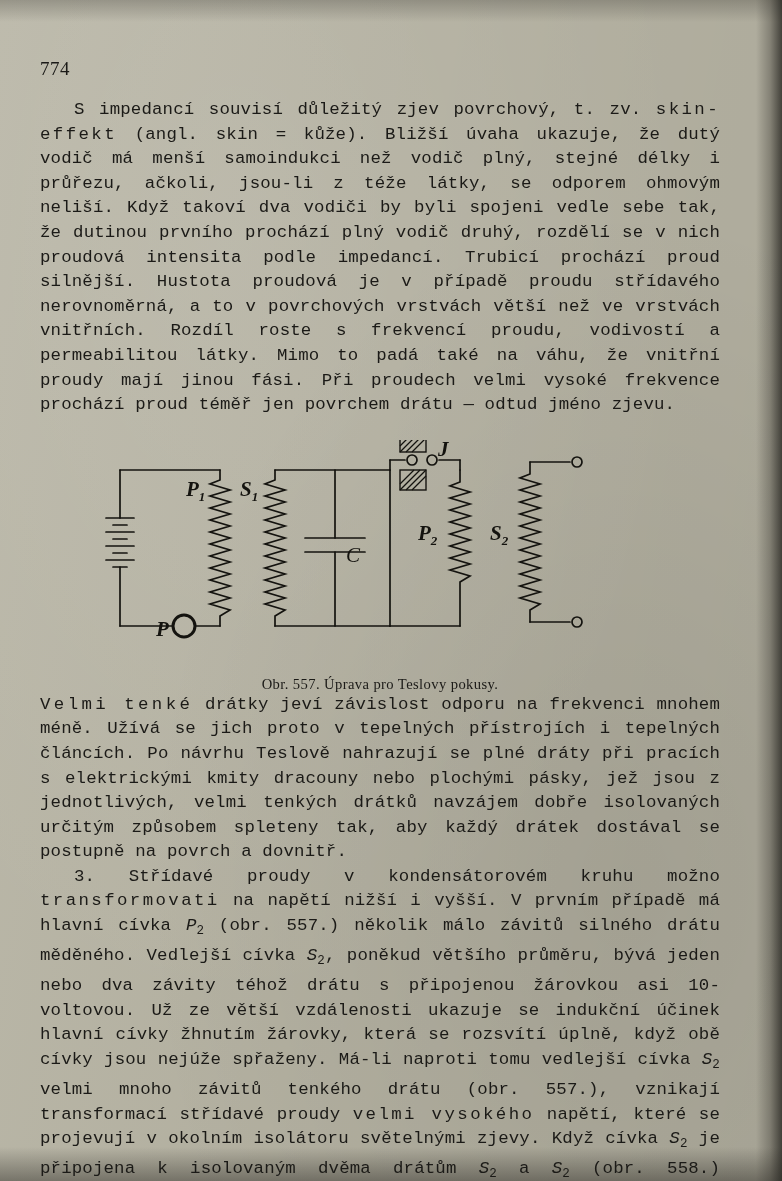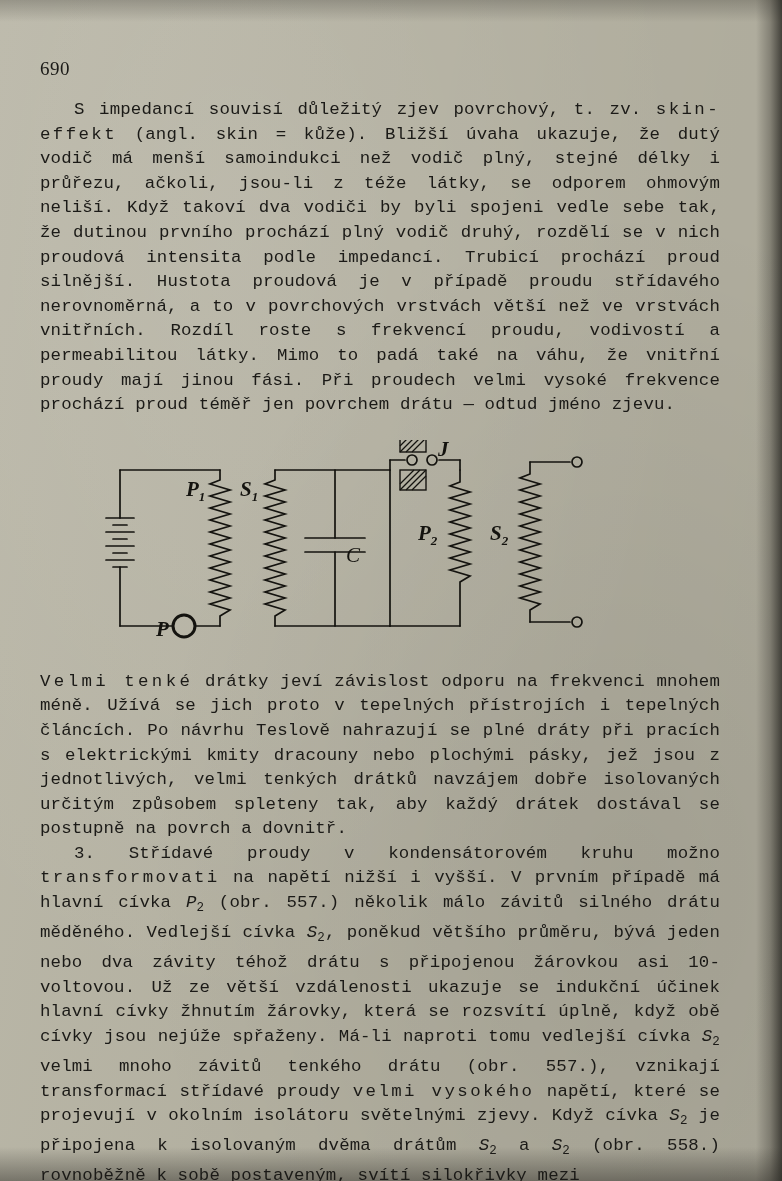--- a/index.html
+++ b/index.html
@@ -103,21 +103,21 @@
 </head>
 <body>
 
 <div class="page"></div>
 <div class="edge-top"></div>
 <div class="edge-right"></div>
 <div class="edge-bottom"></div>
 
 <div class="content blur">
 
-  <div class="folio">690</div>
+  <div class="folio">774</div>
 
   <p class="body-text indent"><span>S impedancí souvisí důležitý zjev povrchový, t. zv. </span><span class="sp">skin-effekt</span><span> (angl. skin = kůže). Bližší úvaha ukazuje, že dutý vodič má menší samoindukci než vodič plný, stejné délky i průřezu, ačkoli, jsou-li z téže látky, se odporem ohmovým neliší. Když takoví dva vodiči by byli spojeni vedle sebe tak, že dutinou prvního prochází plný vodič druhý, rozdělí se v nich proudová intensita podle impedancí. Trubicí prochází proud silnější. Hustota proudová je v případě proudu střídavého nerovnoměrná, a to v povrchových vrstvách větší než ve vrstvách vnitřních. Rozdíl roste s frekvencí proudu, vodivostí a permeabilitou látky. Mimo to padá také na váhu, že vnitřní proudy mají jinou fási. Při proudech velmi vysoké frekvence prochází proud téměř jen povrchem drátu — odtud jméno zjevu.</span></p>
 
   <div class="figure">
     <svg width="560" height="230" viewBox="0 0 560 230">
       <g stroke="#14130f" stroke-width="1.7" fill="none" stroke-linecap="round">
 
         <line x1="20" y1="30" x2="20" y2="78"></line>
         <line x1="6" y1="78" x2="34" y2="78"></line>
         <line x1="13" y1="85" x2="27" y2="85"></line>
@@ -175,19 +175,20 @@
       <g font-family="Liberation Serif, serif" fill="#14130f" font-style="italic" font-weight="bold">
         <text x="86" y="56" font-size="21">P<tspan font-size="13" dy="5">1</tspan></text>
         <text x="140" y="56" font-size="21">S<tspan font-size="13" dy="5">1</tspan></text>
         <text x="318" y="100" font-size="21">P<tspan font-size="13" dy="5">2</tspan></text>
         <text x="390" y="100" font-size="21">S<tspan font-size="13" dy="5">2</tspan></text>
         <text x="246" y="122" font-size="21" font-weight="normal">C</text>
         <text x="338" y="16" font-size="21">J</text>
         <text x="56" y="196" font-size="21">P</text>
       </g>
     </svg>
+    <div class="figcaption">Obr. 557. Úprava pro Teslovy pokusy.</div>
   </div>
 
   <p class="body-text para2"><span class="sp-wide">Velmi tenké</span><span> drátky jeví závislost odporu na frekvenci mnohem méně. Užívá se jich proto v tepelných přístrojích i tepelných článcích. Po návrhu Teslově nahrazují se plné dráty při pracích s elektrickými kmity dracouny nebo plochými pásky, jež jsou z jednotlivých, velmi tenkých drátků navzájem dobře isolovaných určitým způsobem spleteny tak, aby každý drátek dostával se postupně na povrch a dovnitř.</span></p>
 
   <p class="body-text indent para3"><span>3. Střídavé proudy v kondensátorovém kruhu možno </span><span class="sp">transformovati</span><span> na napětí nižší i vyšší. V prvním případě má hlavní cívka </span><em class="it">P</em><sub>2</sub><span> (obr. 557.) několik málo závitů silného drátu měděného. Vedlejší cívka </span><em class="it">S</em><sub>2</sub><span>, poněkud většího průměru, bývá jeden nebo dva závity téhož drátu s připojenou žárovkou asi 10-voltovou. Už ze větší vzdálenosti ukazuje se indukční účinek hlavní cívky žhnutím žárovky, která se rozsvítí úplně, když obě cívky jsou nejúže spřaženy. Má-li naproti tomu vedlejší cívka </span><em class="it">S</em><sub>2</sub><span> velmi mnoho závitů tenkého drátu (obr. 557.), vznikají transformací střídavé proudy </span><span class="sp">velmi vysokého</span><span> napětí, které se projevují v okolním isolátoru světelnými zjevy. Když cívka </span><em class="it">S</em><sub>2</sub><span> je připojena k isolovaným dvěma drátům </span><em class="it">S</em><sub>2</sub><span> a </span><em class="it">S</em><sub>2</sub><span> (obr. 558.) rovnoběžně k sobě postaveným, svítí silokřivky mezi</span></p>
 
 </div>
 
 </body></html>

